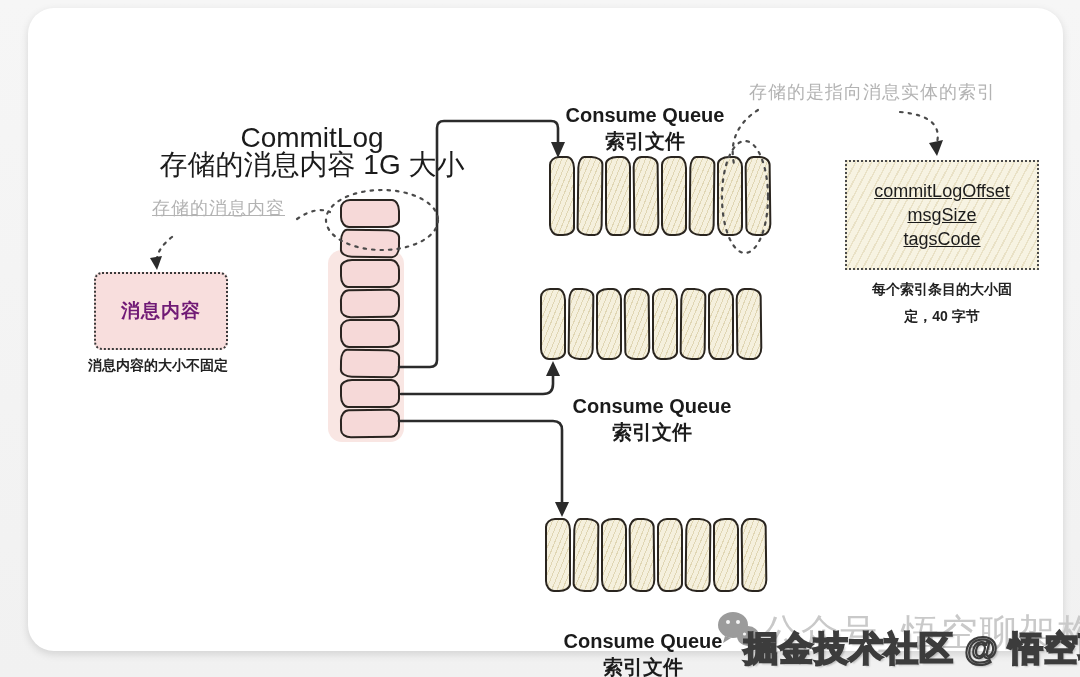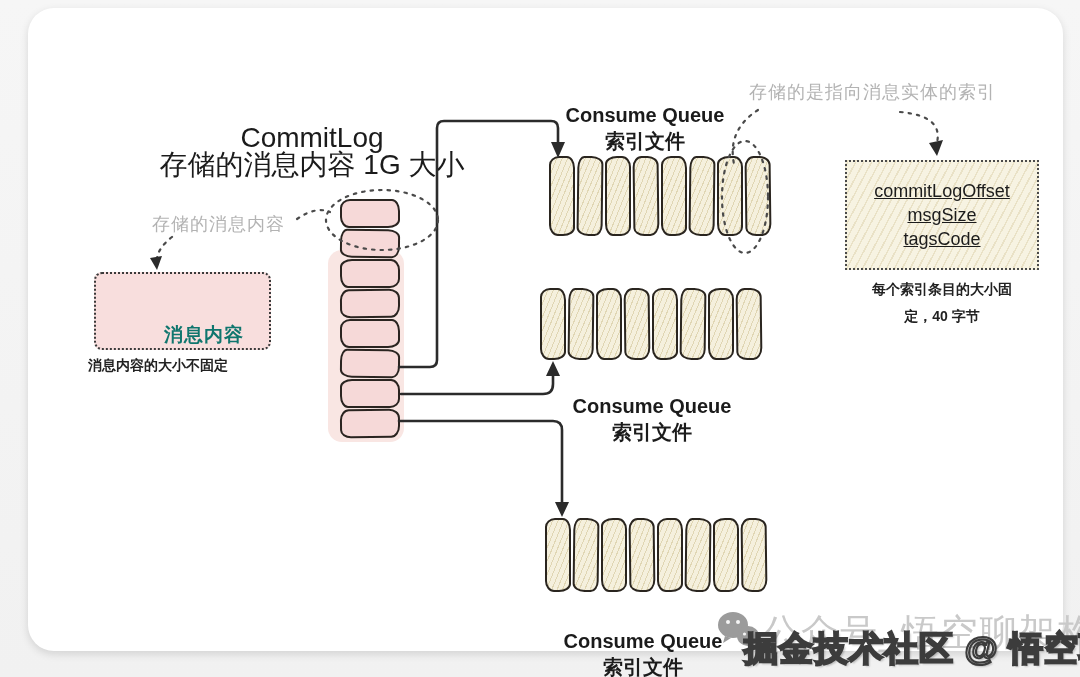--- a/index.html
+++ b/index.html
@@ -16,22 +16,22 @@
   .abs{position:absolute;}
   .ctr{transform:translateX(-50%);text-align:center;white-space:nowrap;}
   .title{font-size:28px;font-weight:400;color:#1b1b1b;line-height:27px;}
   .qlabel{font-size:20px;font-weight:700;color:#1b1b1b;line-height:26px;margin-top:32px;}
   .note{font-size:14px;font-weight:600;color:#222;line-height:27px;}
   .annot{font-size:18px;font-weight:400;color:#b3b3b3;white-space:nowrap;letter-spacing:1px;}
   
   .msgbox{
     left:94px;top:272px;width:130px;height:74px;
     background:#f8dedd;border:2px dotted #3a3a3a;border-radius:8px;
-    display:flex;align-items:flex-end;justify-content:center;
-    font-size:19px;font-weight:700;color:#0f766e;letter-spacing:1px;padding-left:43px;
+    display:flex;align-items:center;justify-content:center;
+    font-size:19px;font-weight:700;color:#701a75;letter-spacing:1px;
   }
   
   .halo{left:328px;top:250px;width:76px;height:192px;background:#f9e6e3;border-radius:14px;}
   .clstack{left:340px;top:199px;width:60px;display:flex;flex-direction:column;gap:1px;z-index:2;}
   .clstack .seg{
     box-sizing:border-box;height:29px;width:60px;
     background:#f6d9d8;border:2.5px solid #2a2420;
   }
   
   .queue{display:flex;gap:2px;z-index:2;}
@@ -72,21 +72,21 @@
 <body>
 
 <div id="stage">
   <div class="card"></div>
 
   <div class="abs ctr title" style="left:312px;top:124px;">
     <div>CommitLog</div>
     <div>存储的消息内容 1G 大小</div>
   </div>
 
-  <div class="abs annot" style="left:152px;top:212px;">存储的消息内容</div>
+  <div class="abs annot" style="left:152px;top:196px;text-decoration:underline;">存储的消息内容</div>
 
   <div class="abs msgbox">
     <span>消息内容</span>
   </div>
   <div class="abs ctr note" style="left:158px;top:352px;text-align:center;">消息内容的大小不固定</div>
 
   <div class="abs halo"></div>
   <div class="abs clstack">
       <div class="seg v0"></div>
       <div class="seg v1"></div>

